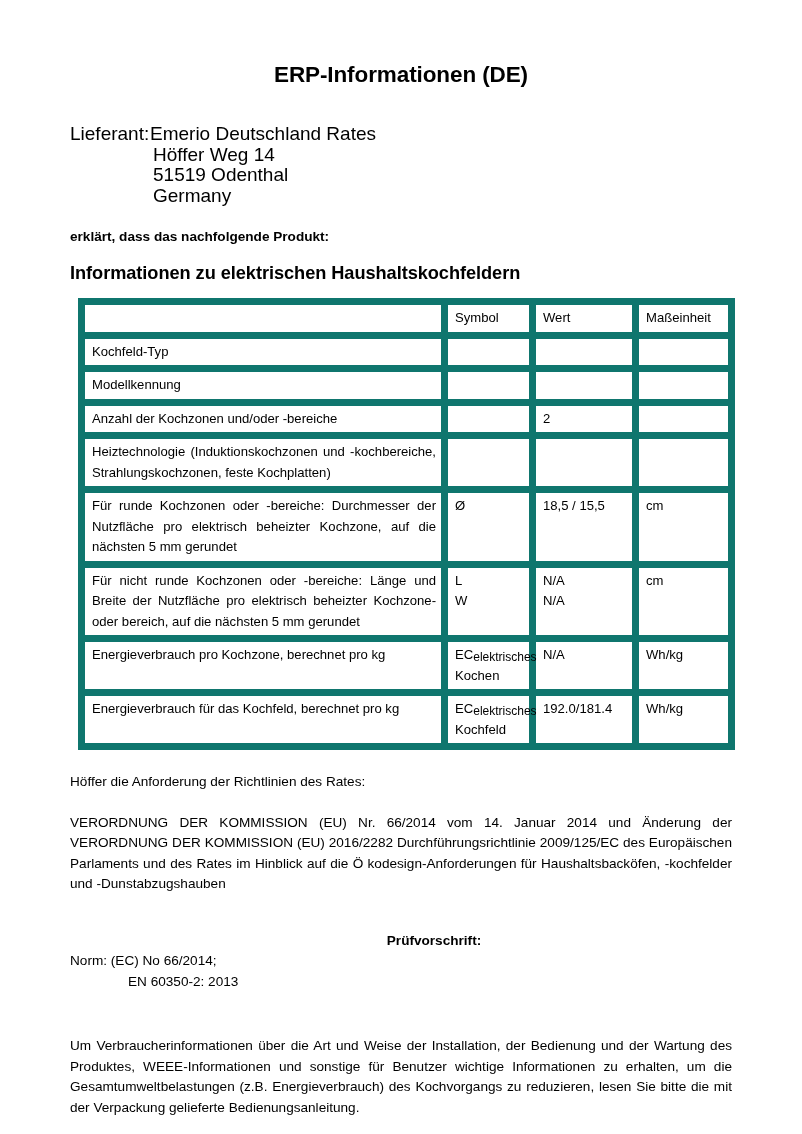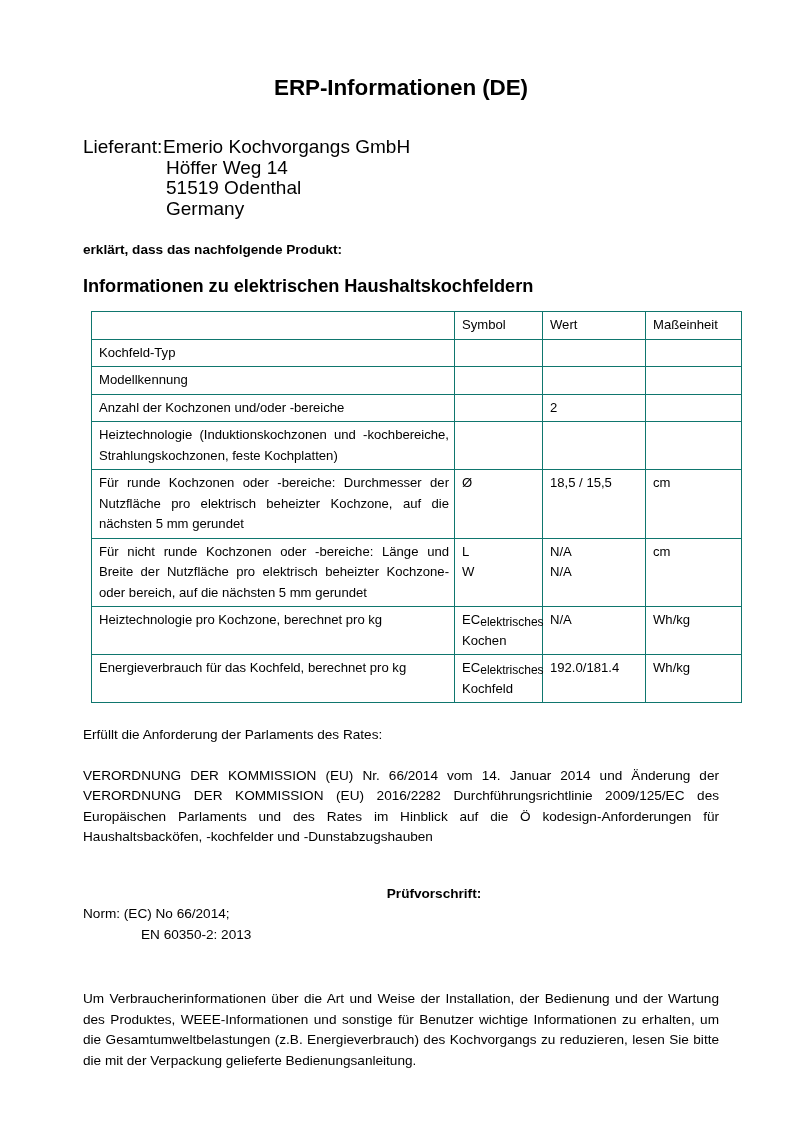--- a/index.html
+++ b/index.html
@@ -12,21 +12,21 @@
     height: 1134px;
     font-family: "Liberation Sans", sans-serif;
     color: #000000;
     -webkit-font-smoothing: antialiased;
   }
   .page {
     position: relative;
     width: 802px;
     height: 1134px;
     box-sizing: border-box;
-    padding: 17px;
+    padding: 4px;
     overflow: hidden;
   }
 
   .doc-title {
     margin: 0;
     padding-top: 58px;
     text-align: center;
     font-size: 22.5px;
     font-weight: bold;
     letter-spacing: -0.1px;
@@ -76,21 +76,21 @@
     padding-left: 74px;
     padding-top: 14px;
   }
   table.erp {
     border-collapse: collapse;
     width: 650px;
     table-layout: fixed;
     font-size: 13.1px;
   }
   table.erp td, table.erp th {
-    border: 1px solid #0f766e;
+    border: 7px solid #0f766e;
     padding: 3px 5px 3px 7px;
     vertical-align: top;
     font-weight: normal;
     text-align: left;
     line-height: 20.5px;
   }
   table.erp col.c-desc { width: 363px; }
   table.erp col.c-sym  { width: 88px; }
   table.erp col.c-val  { width: 103px; }
   table.erp col.c-unit { width: 96px; }
@@ -140,21 +140,21 @@
 <body>
 
 <div class="page">
 
   <h1 class="doc-title">ERP-Informationen (DE)</h1>
 
   <div class="supplier-block">
     <div class="supplier-row">
       <div class="supplier-label">Lieferant:</div>
       <div class="supplier-lines">
-        <div>Emerio Kochvorgangs GmbH</div>
+        <div>Emerio Deutschland Rates</div>
         <div class="indented">Höffer Weg 14</div>
         <div class="indented">51519 Odenthal</div>
         <div class="indented">Germany</div>
       </div>
     </div>
   </div>
 
   <div class="declares">erklärt, dass das nachfolgende Produkt:</div>
 
   <h2 class="section-heading">Informationen zu elektrischen Haushaltskochfeldern</h2>
@@ -219,21 +219,21 @@
             <span class="cell-line">W</span>
           </td>
           <td>
             <span class="cell-line">N/A</span>
             <span class="cell-line">N/A</span>
           </td>
           <td>cm</td>
         </tr>
 
         <tr>
-          <td class="desc">Heiztechnologie pro Kochzone, berechnet pro kg</td>
+          <td class="desc">Energieverbrauch pro Kochzone, berechnet pro kg</td>
           <td>
             <span class="cell-line"><span>EC</span><span class="sym-sub">elektrisches</span></span>
             <span class="cell-line">Kochen</span>
           </td>
           <td>N/A</td>
           <td>Wh/kg</td>
         </tr>
 
         <tr>
           <td class="desc">Energieverbrauch für das Kochfeld, berechnet pro kg</td>
@@ -241,21 +241,21 @@
             <span class="cell-line"><span>EC</span><span class="sym-sub">elektrisches</span></span>
             <span class="cell-line">Kochfeld</span>
           </td>
           <td>192.0/181.4</td>
           <td>Wh/kg</td>
         </tr>
       </tbody>
     </table>
   </div>
 
-  <div class="para mt-fulfils">Erfüllt die Anforderung der Parlaments des Rates:</div>
+  <div class="para mt-fulfils">Höffer die Anforderung der Richtlinien des Rates:</div>
 
   <div class="para justify mt-reg">VERORDNUNG DER KOMMISSION (EU) Nr. 66/2014 vom 14. Januar 2014 und Änderung der VERORDNUNG DER KOMMISSION (EU) 2016/2282 Durchführungsrichtlinie 2009/125/EC des Europäischen Parlaments und des Rates im Hinblick auf die Ö kodesign-Anforderungen für Haushaltsbacköfen, -kochfelder und -Dunstabzugshauben</div>
 
   <div class="testspec">
     <div class="bold">Prüfvorschrift:</div>
     <div>Norm: (EC) No 66/2014;</div>
     <div class="norm-indent">EN 60350-2: 2013</div>
   </div>
 
   <div class="para justify mt-consumer">Um Verbraucherinformationen über die Art und Weise der Installation, der Bedienung und der Wartung des Produktes, WEEE-Informationen und sonstige für Benutzer wichtige Informationen zu erhalten, um die Gesamtumweltbelastungen (z.B. Energieverbrauch) des Kochvorgangs zu reduzieren, lesen Sie bitte die mit der Verpackung gelieferte Bedienungsanleitung.</div>

